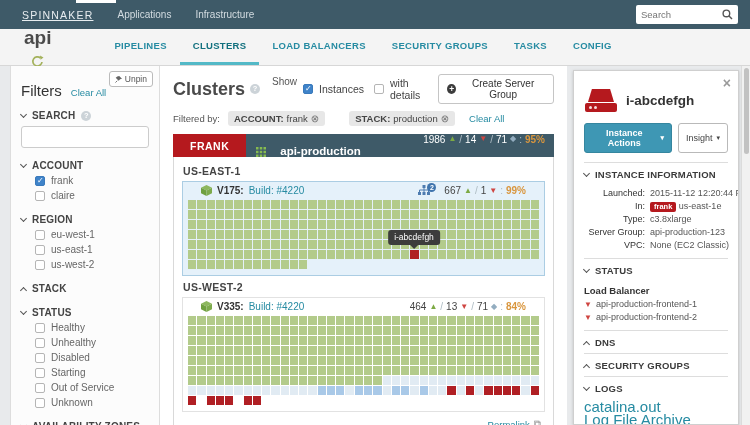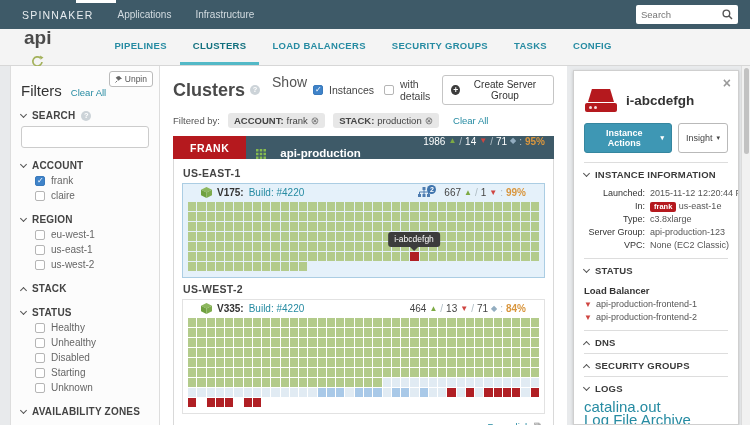--- a/index.html
+++ b/index.html
@@ -2,21 +2,21 @@
 <html style="--c-slate: #3e5a68; --c-teal: #268ba2; --c-red: #b5191e; --c-green_cell: #b3cb8b; --c-red_cell: #b01f24; --c-blue_cell: #a9c9e8; --c-light_cell: #e1ebf3; --c-orange: #d9963e; --c-up_green: #7daa44; --c-down_red: #cf4541; --c-unknown_slate: #93adc0; --c-btn_teal: #3e97b4; --c-selected_bg: #e5f1fa; --c-selected_border: #abcde3;"><head>
 <meta charset="utf-8">
 <style>
   * { box-sizing: border-box; margin: 0; padding: 0; }
   body { font-family: "Liberation Sans", sans-serif; background:#d8dadc; }
   .screen { width:750px; height:425px; overflow:hidden; position:relative; background:#e8eaec; }
 
   
   .topnav { height:29px; background:var(--c-slate,#3e5a68); display:flex; align-items:center; padding:0 12px 0 22px; position:relative; }
   .tab-artifact { position:absolute; left:76px; top:0; width:40px; height:3px; background:#fff; }
-  .brand { color:#e8edf0; font-size:10.5px; letter-spacing:1.2px; margin-right:24px; }
+  .brand { color:#e8edf0; font-size:10.5px; letter-spacing:1.2px; margin-right:24px;text-decoration:underline; }
   .nav-item { color:#d3dce1; font-size:10px; margin-right:24px; text-decoration:none; cursor:pointer; }
   .search-box { margin-left:auto; width:102px; height:19px; background:#fff; border-radius:2px; display:flex; align-items:center; padding:0 5px; }
   .search-box input { border:none; outline:none; width:78px; font-size:9.5px; color:#555; font-family:inherit; }
   .search-box svg { margin-left:auto; }
 
   
   .appheader { height:37px; background:#f4f4f4; border-bottom:1px solid #d7d7d7; display:flex; align-items:center; }
   .app-title { margin-left:24px; font-size:19px; font-weight:bold; color:#4a4a4a; display:flex; align-items:center; gap:6px;flex-direction:column; }
   .tabs { display:flex; margin-left:50px; height:100%; align-items:stretch; }
   .tab { display:flex; align-items:center; padding:0 13px; font-size:9.5px; font-weight:bold; letter-spacing:.3px; color:var(--c-teal,#268ba2); text-decoration:none; cursor:pointer; border-bottom:3px solid transparent; }
@@ -42,21 +42,21 @@
   .fsearch { width:100%; height:22px; border:1px solid #ccc; border-radius:3px; margin:3px 0 1px; background:#fff; outline:none; font-family:inherit; font-size:10px; padding:0 5px; }
   .fopt { display:flex; align-items:center; padding:2px 0 2px 14px; font-size:10px; color:#666; cursor:pointer; }
   .cb { width:10px; height:10px; border:1px solid #b5b5b5; border-radius:2px; background:#fff; display:inline-block; margin-right:6px; position:relative; flex:none; }
   .cb.checked { background:#3f83c9; border-color:#3a7abc; }
   .cb.checked::after { content:"✓"; color:#fff; font-size:8px; position:absolute; left:1px; top:-1px; }
 
   
   .main { flex:1; background:#fff; padding:8px 13px 0 13px; overflow:hidden; }
   .main-head { display:flex; align-items:center; }
   .main-head h1 { font-size:18px; font-weight:bold; color:#4a4a4a; margin-right:5px; }
-  .show-label { font-size:14px; color:#555; margin:0 6px 16px 12px; }
+  .show-label { font-size:10px; color:#555; margin:0 6px 16px 12px; }
   .show-opt { display:flex; align-items:center; font-size:10.5px; color:#444; margin-right:10px; cursor:pointer; }
   .create-btn { margin-left:auto; display:flex; align-items:center; gap:5px; background:#fff; border:1px solid #c5c5c5; border-radius:3px; padding:3px 8px; font-size:10px; color:#333; cursor:pointer; font-family:inherit; }
   .plus-circle { width:10px; height:10px; border-radius:50%; background:#3c3c3c; color:#fff; font-size:8.5px; line-height:10px; text-align:center; font-weight:bold; }
   .plus-circle::after { content:"+"; }
   .filtered-row { display:flex; align-items:center; gap:8px; margin-top:7px; font-size:9.5px; color:#555; }
   .ftag { background:#e7e7e7; border-radius:3px; padding:2px 6px; display:flex; align-items:center; gap:3px; color:#444; }
   .ftag b { font-weight:bold; }
   .tag-x { color:#777; font-size:10px; cursor:pointer; }
   .filtered-row .link { font-size:9.5px; margin-left:6px; }
 
@@ -235,20 +235,24 @@
             <label class="fopt">
               <span class="cb"></span>
               <span>Disabled</span>
             </label>
             <label class="fopt">
               <span class="cb"></span>
               <span>Starting</span>
             </label>
             <label class="fopt">
               <span class="cb"></span>
+              <span>Out of Service</span>
+            </label>
+            <label class="fopt">
+              <span class="cb"></span>
               <span>Unknown</span>
             </label>
           </div>
           <div class="fsection">
             <div class="fhead">
               <span class="chev down"></span>
               <span>AVAILABILITY ZONES</span>
             </div>
           </div>
         </div>
@@ -270,21 +274,21 @@
             </label>
           </span>
         <button class="create-btn">
           <span class="plus-circle"></span>
           <span>Create Server Group</span>
         </button>
       </div>
 
       <div class="filtered-row">
         <span>Filtered by:</span>
-        <span id="filter-tags" style="display:flex;gap:8px;">
+        <span id="filter-tags" style="display:flex;gap:24px;">
             <span class="ftag">
               <b>ACCOUNT:</b>
               <span>frank</span>
               <span class="tag-x">⊗</span>
             </span>
             <span class="ftag">
               <b>STACK:</b>
               <span>production</span>
               <span class="tag-x">⊗</span>
             </span>

